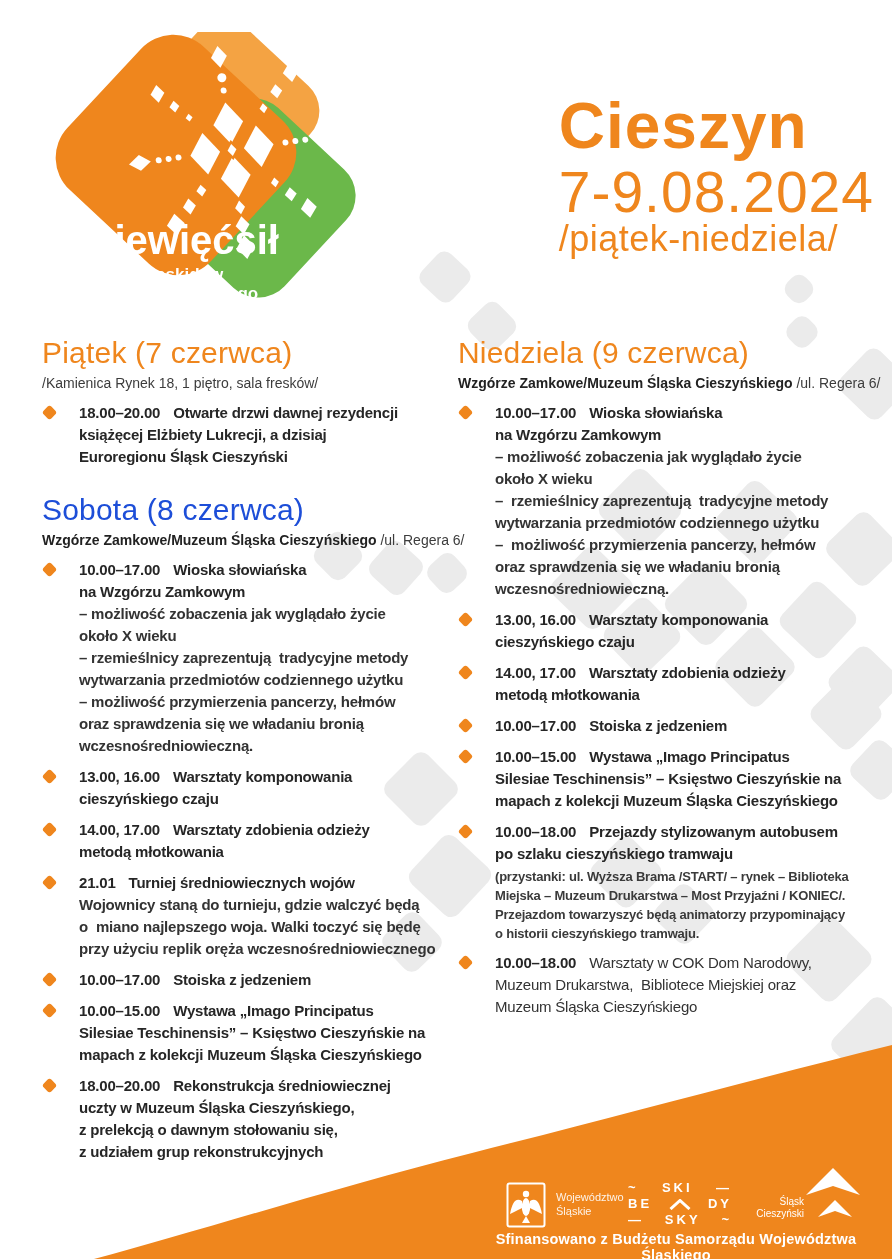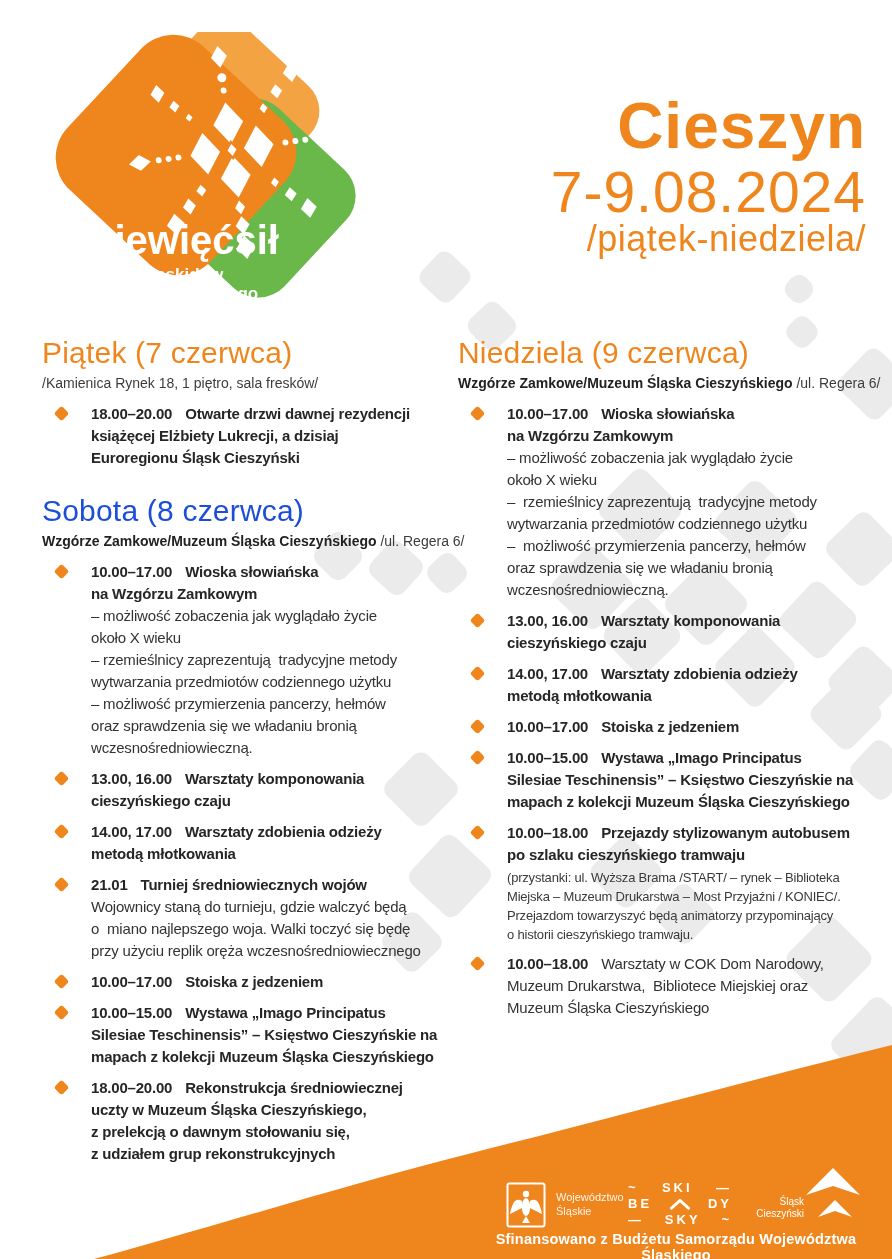--- a/index.html
+++ b/index.html
@@ -7,39 +7,39 @@
     width:892px;height:1259px;position:relative;overflow:hidden;
     background:#ffffff;
     font-family:"Liberation Sans",sans-serif;
     -webkit-font-smoothing:antialiased;
   }
   
   .bgdiamond{position:absolute;background:#ebebeb;border-radius:10px;z-index:0;}
   
   .logo{position:absolute;left:50px;top:32px;width:330px;height:290px;z-index:2;}
   
-  .titlebox{position:absolute;right:26px;top:94px;text-align:right;z-index:2;line-height:1;}
+  .titlebox{position:absolute;right:18px;top:94px;z-index:2;line-height:1;}
   .city{font-size:64px;font-weight:800;letter-spacing:1px;}
   .dates{font-size:57px;font-weight:400;margin-top:6px;letter-spacing:1px;}
   .days{font-size:36px;font-weight:400;margin-top:0;letter-spacing:.5px;}
   
   #col-left{position:absolute;left:42px;top:336px;width:410px;z-index:2;}
   #col-right{position:absolute;left:458px;top:336px;width:420px;z-index:2;}
   .section + .section{margin-top:25px;}
   .sec-title{margin:0 0 5px 0;font-size:30px;font-weight:400;letter-spacing:.2px;}
   .venue{font-size:14px;color:#3c3c3c;margin:0 0 11px 0;white-space:pre;}
   .venue-b{font-weight:700;color:#222222;}
-  .items{list-style:none;margin:12px;padding:0;}
+  .items{list-style:none;margin:0;padding:0;}
   .item{position:relative;padding-left:37px;margin-bottom:9px;}
   .bullet{position:absolute;left:2px;top:5px;width:11px;height:11px;border-radius:3px;transform:rotate(45deg);}
   .itext{font-size:15px;line-height:22px;font-weight:700;color:#262626;letter-spacing:-.2px;}
   .time{margin-right:13px;}
   .ttl{white-space:pre;}
   .ttl.reg{font-weight:400;color:#333333;}
-  .details{font-weight:400;color:#333333;white-space:pre;}
+  .details{font-weight:700;color:#333333;white-space:pre;}
   .details.sm{font-size:13px;line-height:19px;color:#3a3a3a;margin-top:2px;}
   
   .footer-wave{position:absolute;left:0;bottom:0;width:892px;height:220px;z-index:3;}
   .footer-item{position:absolute;z-index:4;color:#ffffff;}
   .voiv-text{left:556px;top:1190px;font-size:11px;line-height:14px;color:rgba(255,255,255,.9);}
   .beskidy{left:628px;top:1180px;width:104px;text-align:center;font-weight:700;font-size:13px;letter-spacing:3px;line-height:16px;}
   .besk-row{display:flex;align-items:center;justify-content:space-between;}
   .slask-text{left:738px;top:1196px;width:66px;text-align:right;font-size:10px;line-height:12px;}
   .funding{left:470px;top:1231px;width:412px;text-align:center;font-size:14.5px;font-weight:700;letter-spacing:.2px;}
   .crest{left:506px;top:1182px;}

